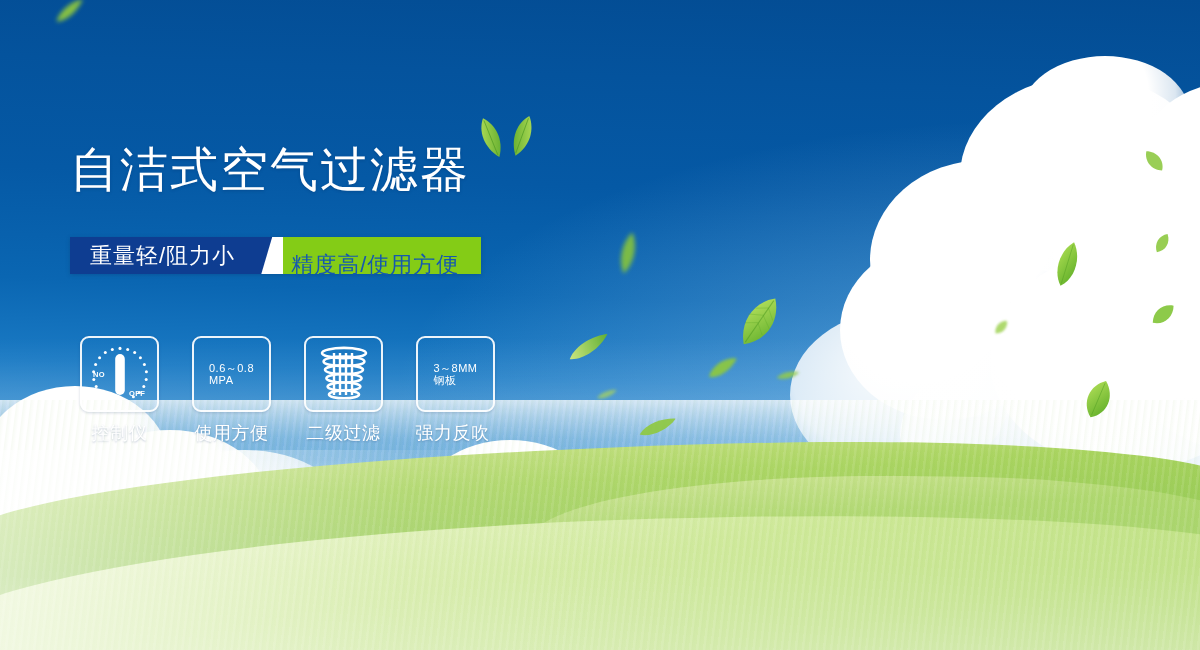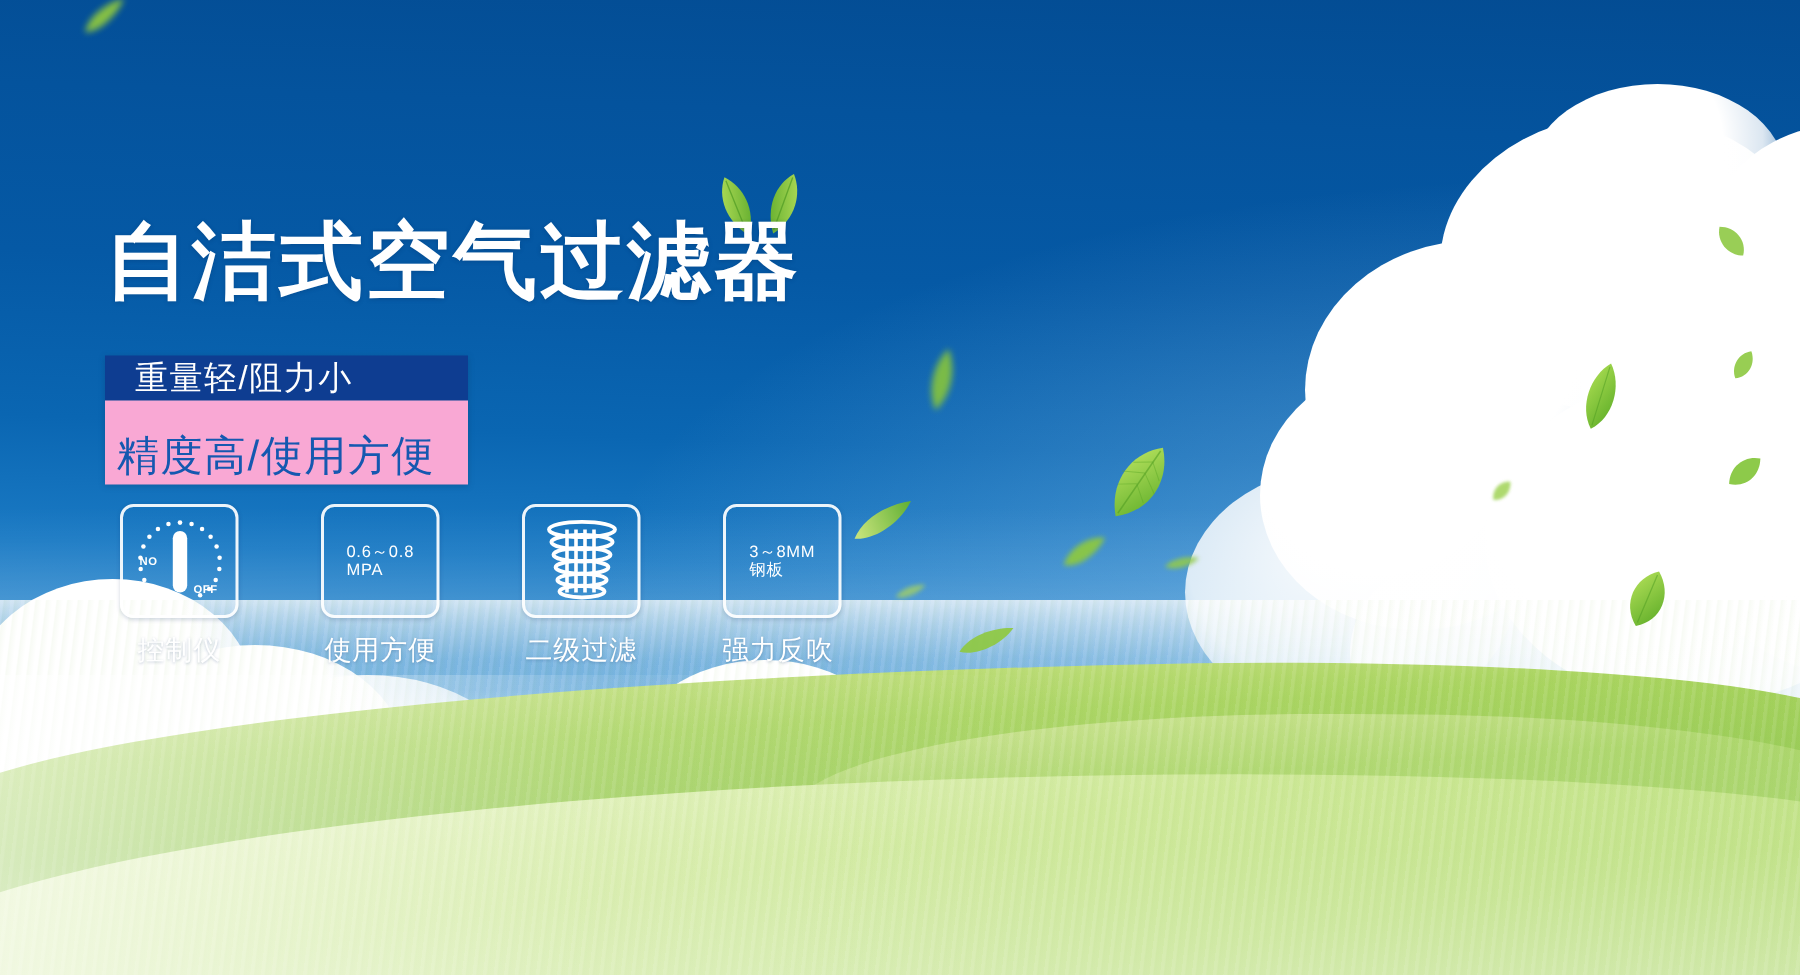--- a/index.html
+++ b/index.html
@@ -98,67 +98,66 @@
 
   
   .leaf { position:absolute; }
   .leaf svg { display:block; width:100%; height:100%; }
 
   
   .content { position:absolute; left:0; top:0; width:100%; height:100%; }
 
   .headline {
     position:absolute; left:70px; top:146px;
-    font-size:56px; line-height:1;
+    font-size:48px; line-height:1;
     letter-spacing:2px;
     color:#ffffff;
-    font-weight:700;
+    font-weight:400;
     white-space:nowrap;
     text-shadow:0 1px 3px rgba(0,40,90,.28);
   }
 
   
   .tagbar {
     position:absolute; left:70px; top:237px;
-    height:54px; display:flex; align-items:stretch;
+    height:37px; display:flex; align-items:stretch;
     filter:drop-shadow(0 1px 2px rgba(0,30,70,.22));
-    flex-direction:column;
   }
   .tag-left {
     background:#0e3d91;
     color:#ffffff;
     font-size:22px;
     display:flex; align-items:center;
     padding:0 22px 0 20px;
     letter-spacing:1px;
     white-space:nowrap;
   }
   .tag-sep {
     width:26px; background:#0e3d91;
     position:relative;
   }
   .tag-sep::after {
     content:""; position:absolute; inset:0;
     background:#ffffff;
     clip-path:polygon(58% 0, 100% 0, 100% 100%, 16% 100%);
   }
   .tag-right {
-    background:#f9a8d4;
+    background:#84cc16;
     color:#1558b0;
-    font-size:28px;
+    font-size:22px;
     display:flex; align-items:center;
     padding:18px 22px 0 8px;
     letter-spacing:1px;
     white-space:nowrap;
   }
 
   
   .features {
     position:absolute; left:80px; top:336px;
-    display:flex; gap:55px;
+    display:flex; gap:33px;
   }
   .feature { width:79px; }
   .feature-box {
     width:79px; height:76px;
     border:2px solid rgba(255,255,255,.92);
     border-radius:9px;
     display:flex; align-items:center; justify-content:center;
     position:relative;
     box-shadow:0 1px 3px rgba(0,40,90,.18);
   }

